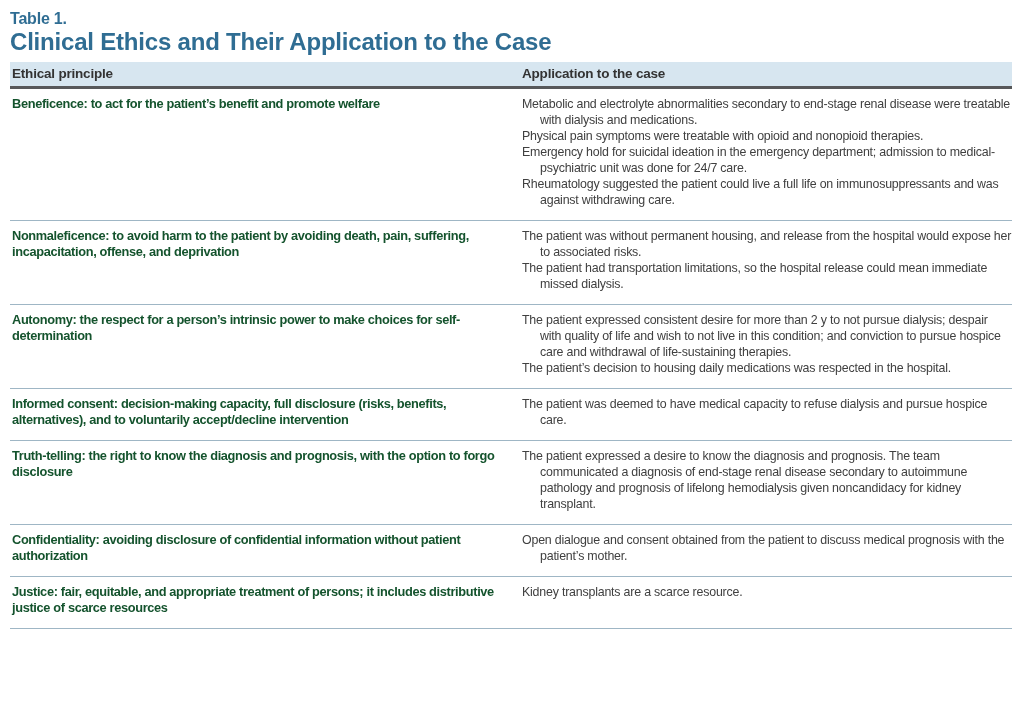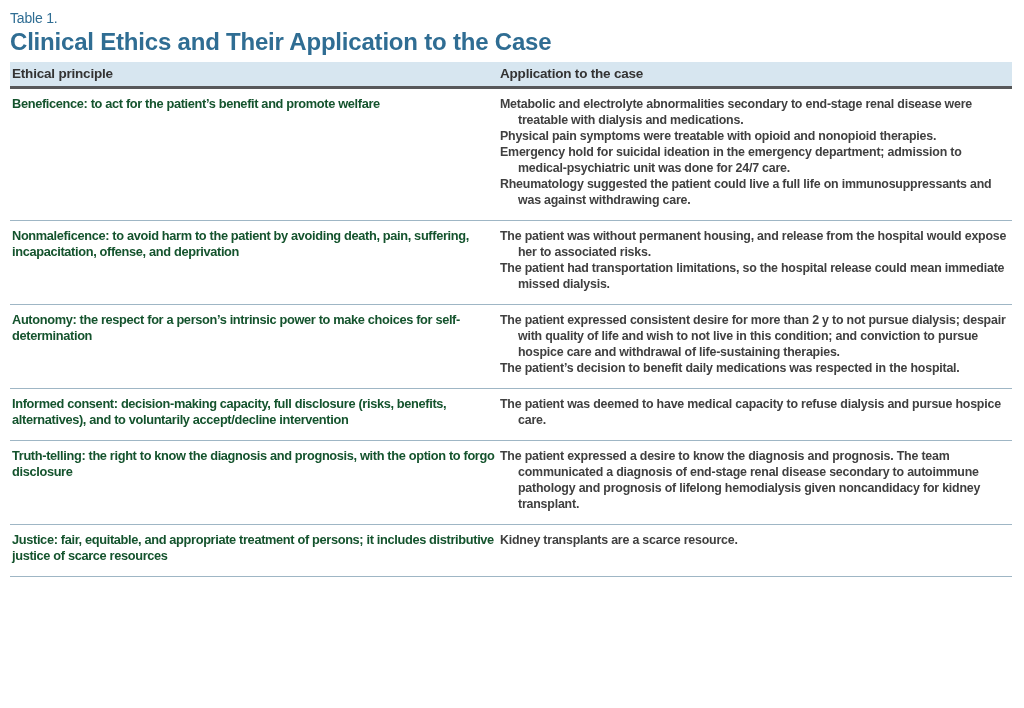--- a/index.html
+++ b/index.html
@@ -12,37 +12,38 @@
     font-family: "Liberation Sans", sans-serif;
   }
   .page {
     box-sizing: border-box;
     width: 1024px;
     height: 708px;
     padding: 8px 12px 0 10px;
   }
   .table-label {
     color: var(--accent-teal, #2f6d93);
-    font-weight: normal;
-    font-size: 14px;
+    font-weight: bold;
+    font-size: 16px;
     line-height: 17px;
     letter-spacing: -0.2px;
     margin: 2px 0 3px 0;
   }
   .table-title {
     color: var(--accent-teal, #2f6d93);
     font-weight: bold;
     font-size: 24px;
     line-height: 23px;
     letter-spacing: -0.2px;
     margin: 0 0 9px 0;
   }
   .thead, .trow {
     display: grid;
     grid-template-columns: 490px 1fr;
+    column-gap: 22px;
   }
   .thead {
     background: var(--header-bg, #d7e6f0);
     border-bottom: 3px solid var(--header-border, #57585a);
     padding: 4px 0 4px 0;
   }
   .th {
     font-weight: bold;
     color: #333333;
     font-size: 13.5px;
@@ -67,21 +68,20 @@
   .applications {
     padding-top: 1px;
   }
   .app-item {
     color: var(--body-text, #404040);
     font-size: 12.4px;
     line-height: 16px;
     letter-spacing: -0.2px;
     padding-left: 18px;
     text-indent: -18px;
-    font-weight: bold;
   }
 </style>
 </head>
 <body>
 
 <div class="page">
   <div class="table-label">Table 1.</div>
   <div class="table-title">Clinical Ethics and Their Application to the Case</div>
 
   <div class="thead">
@@ -103,35 +103,41 @@
         <div class="principle">Nonmaleficence: to avoid harm to the patient by avoiding death, pain, suffering, incapacitation, offense, and deprivation</div>
         <div class="applications">
           <div class="app-item">The patient was without permanent housing, and release from the hospital would expose her to associated risks.</div>
           <div class="app-item">The patient had transportation limitations, so the hospital release could mean immediate missed dialysis.</div>
         </div>
       </div>
       <div class="trow">
         <div class="principle">Autonomy: the respect for a person’s intrinsic power to make choices for self-determination</div>
         <div class="applications">
           <div class="app-item">The patient expressed consistent desire for more than 2 y to not pursue dialysis; despair with quality of life and wish to not live in this condition; and conviction to pursue hospice care and withdrawal of life-sustaining therapies.</div>
-          <div class="app-item">The patient’s decision to benefit daily medications was respected in the hospital.</div>
+          <div class="app-item">The patient’s decision to housing daily medications was respected in the hospital.</div>
         </div>
       </div>
       <div class="trow">
         <div class="principle">Informed consent: decision-making capacity, full disclosure (risks, benefits, alternatives), and to voluntarily accept/decline intervention</div>
         <div class="applications">
           <div class="app-item">The patient was deemed to have medical capacity to refuse dialysis and pursue hospice care.</div>
         </div>
       </div>
       <div class="trow">
         <div class="principle">Truth-telling: the right to know the diagnosis and prognosis, with the option to forgo disclosure</div>
         <div class="applications">
           <div class="app-item">The patient expressed a desire to know the diagnosis and prognosis. The team communicated a diagnosis of end-stage renal disease secondary to autoimmune pathology and prognosis of lifelong hemodialysis given noncandidacy for kidney transplant.</div>
         </div>
       </div>
       <div class="trow">
+        <div class="principle">Confidentiality: avoiding disclosure of confidential information without patient authorization</div>
+        <div class="applications">
+          <div class="app-item">Open dialogue and consent obtained from the patient to discuss medical prognosis with the patient’s mother.</div>
+        </div>
+      </div>
+      <div class="trow">
         <div class="principle">Justice: fair, equitable, and appropriate treatment of persons; it includes distributive justice of scarce resources</div>
         <div class="applications">
           <div class="app-item">Kidney transplants are a scarce resource.</div>
         </div>
       </div>
     </div>
 </div>
 
 </body></html>

